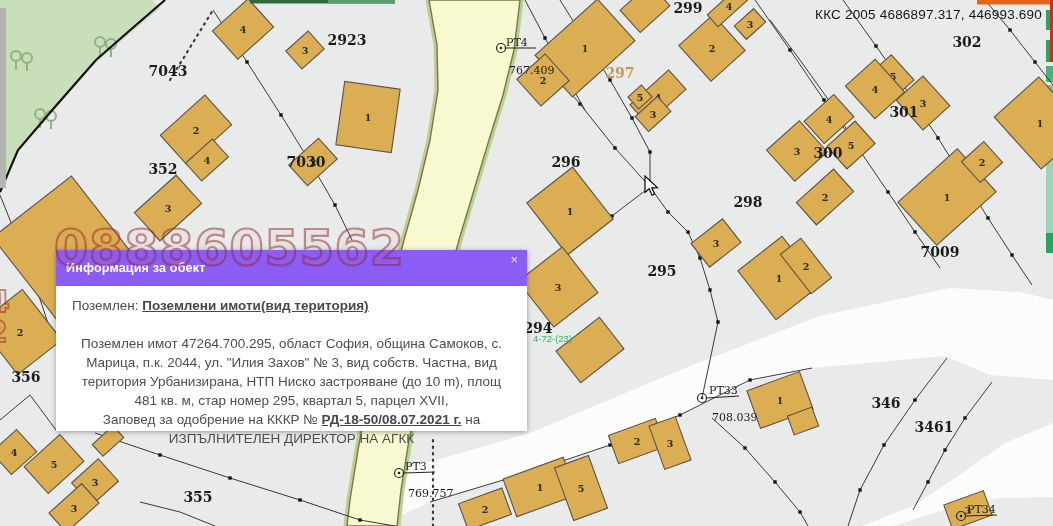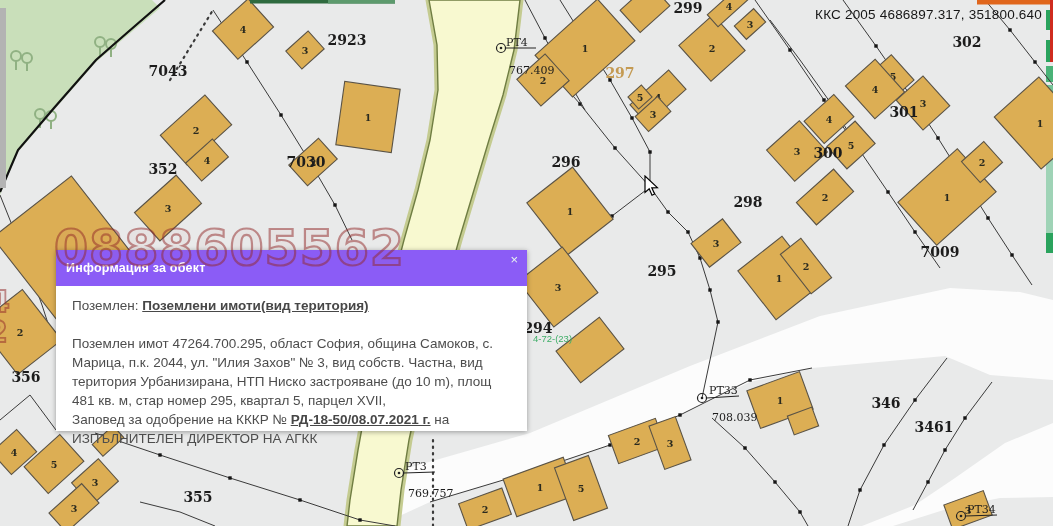--- a/index.html
+++ b/index.html
@@ -12,21 +12,21 @@
   #popup{position:absolute;left:56px;top:250px;width:471px;height:181px;z-index:20;
          background:#fff;box-shadow:0 1px 5px rgba(0,0,0,.35);}
   .popup-header{height:36px;background:#8b5cf6;color:#fff;position:relative;
                 display:flex;align-items:center;}
   .popup-title{font-size:12.5px;font-weight:600;padding-left:10px;letter-spacing:.2px;}
   .popup-close{position:absolute;right:9px;top:1px;font-size:13px;color:#e8f6ee;
                cursor:pointer;line-height:17px;}
   .popup-body{padding:10px 16px 0 16px;color:#4d4d4d;font-size:13.5px;line-height:19px;}
   .popup-body b{font-weight:700;color:#474747;text-decoration:underline;}
   .src{margin:0 0 9px 0;}
-  .desc{margin:19px 0 0 0;}
+  .desc{margin:19px 0 0 0;text-align:center;}
   
   #watermark{position:absolute;left:54px;top:220px;z-index:30;pointer-events:none;
              font:700 49px "DejaVu Sans",sans-serif;letter-spacing:1px;
              color:rgba(190,120,120,.06);-webkit-text-stroke:2.2px rgba(145,40,40,.5);}
   .wm-frag{position:absolute;z-index:30;pointer-events:none;
            font:700 30px "DejaVu Sans",sans-serif;color:rgba(190,120,120,.06);
            -webkit-text-stroke:1.8px rgba(145,40,40,.5);}
   #wm-frag-0{left:-11px;top:284px;}
   #wm-frag-1{left:-13px;top:314px;}
   #cursor{position:absolute;left:644px;top:175px;z-index:40;pointer-events:none;}
@@ -357,21 +357,21 @@
       <line x1="965.5" y1="516" x2="997" y2="515" stroke="#222" stroke-width="1"></line>
       <text x="967" y="513" font-family="&quot;DejaVu Serif&quot;,serif" font-size="11" fill="#1c1c1c">РТ34</text>
       <text x="970" y="539" font-family="&quot;DejaVu Serif&quot;,serif" font-size="11" fill="#1c1c1c">763.46</text>
       <rect x="0" y="8" width="6" height="180" fill="#b3b3b3"></rect>
       <rect x="250" y="0" width="145" height="3.5" fill="#2f6b3f"></rect>
       <rect x="328" y="0" width="67" height="3.5" fill="#5d9a6d"></rect>
       <rect x="977" y="0" width="76" height="4.5" fill="#e0661c"></rect>
       <rect x="1050" y="0" width="3" height="62" fill="#cf2b1f"></rect>
     </svg>
 
-  <div id="coords">ККС 2005 4686897.317, 351800.640</div>
+  <div id="coords">ККС 2005 4686897.317, 446993.690</div>
 
   <div id="popup">
     <div class="popup-header">
       <span class="popup-title">Информация за обект</span>
       <span class="popup-close">×</span>
     </div>
     <div class="popup-body">
       <p class="src"><span>Поземлен:</span>
          <b>Поземлени имоти(вид територия)</b></p>
       <p class="desc"><span>Поземлен имот 47264.700.295, област София, община Самоков, с. Марица, п.к. 2044, ул. "Илия Захов" № 3, вид собств. Частна, вид територия Урбанизирана, НТП Ниско застрояване (до 10 m), площ 481 кв. м, стар номер 295, квартал 5, парцел XVII,</span><br><span>Заповед за одобрение на КККР № </span><b>РД-18-50/08.07.2021 г.</b><span> на</span><br><span>ИЗПЪЛНИТЕЛЕН ДИРЕКТОР НА АГКК</span></p>

